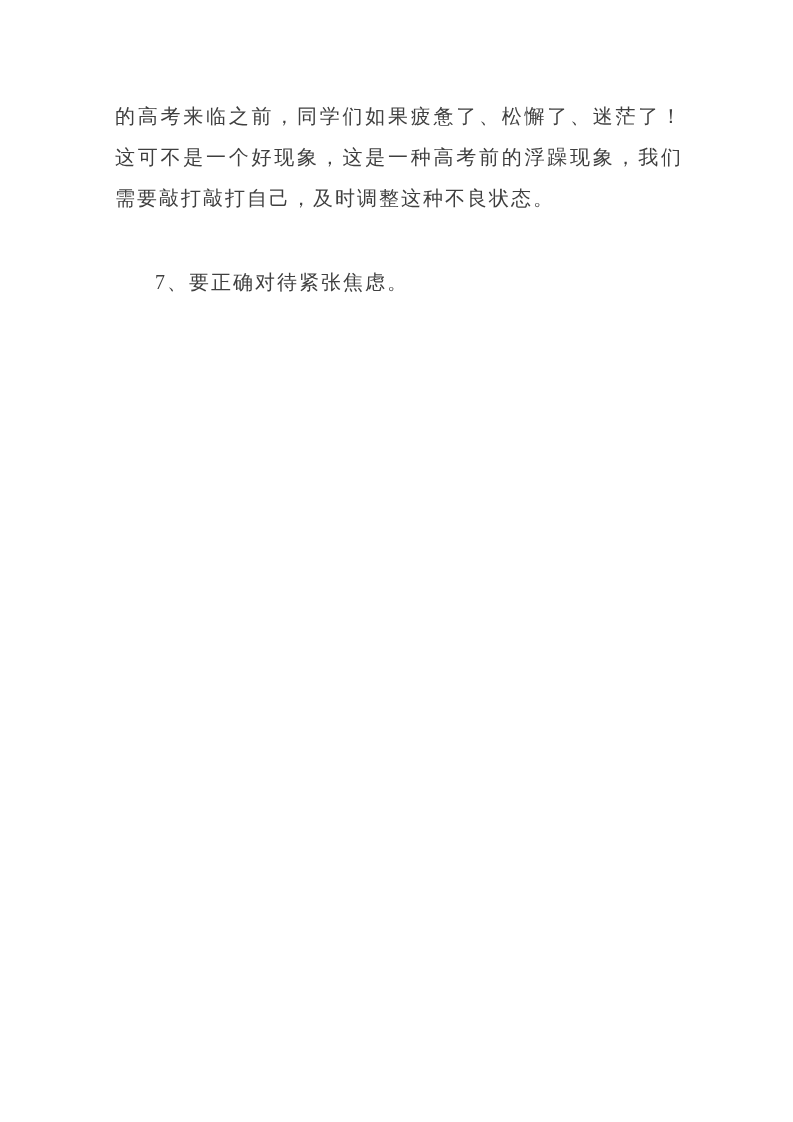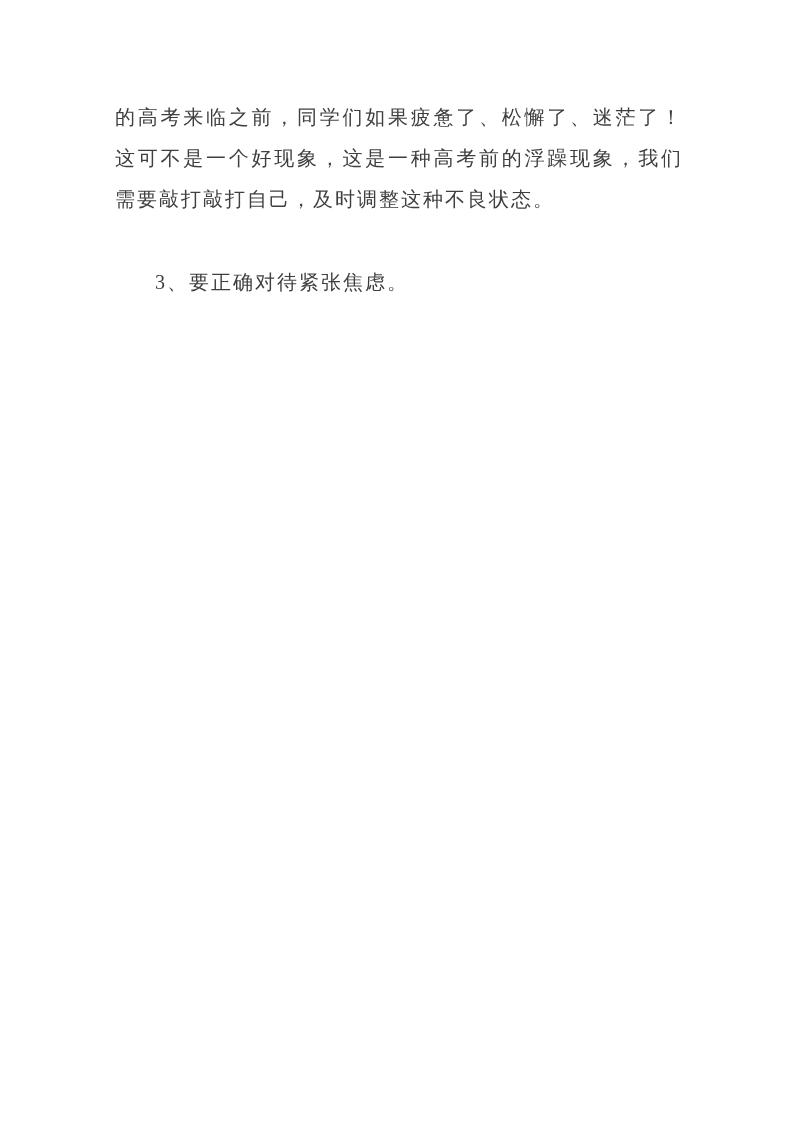--- a/index.html
+++ b/index.html
@@ -26,26 +26,27 @@
     line-height: 41px;
     letter-spacing: 2px;
     text-align: justify;
   }
   .para {
     margin: 0 0 42px 0;
     text-indent: 2em;
   }
   .para.no-indent {
     text-indent: 0;
+    font-family: Liberation Mono, monospace;
   }
   .para:last-child {
     margin-bottom: 0;
   }
 </style>
 </head>
 <body>
 
 <div class="page">
   <div class="text-body">
     <p class="para no-indent">的高考来临之前，同学们如果疲惫了、松懈了、迷茫了！这可不是一个好现象，这是一种高考前的浮躁现象，我们需要敲打敲打自己，及时调整这种不良状态。</p>
-    <p class="para">3、要正确对待紧张焦虑。</p>
+    <p class="para">7、要正确对待紧张焦虑。</p>
   </div>
 </div>
 
 </body></html>

